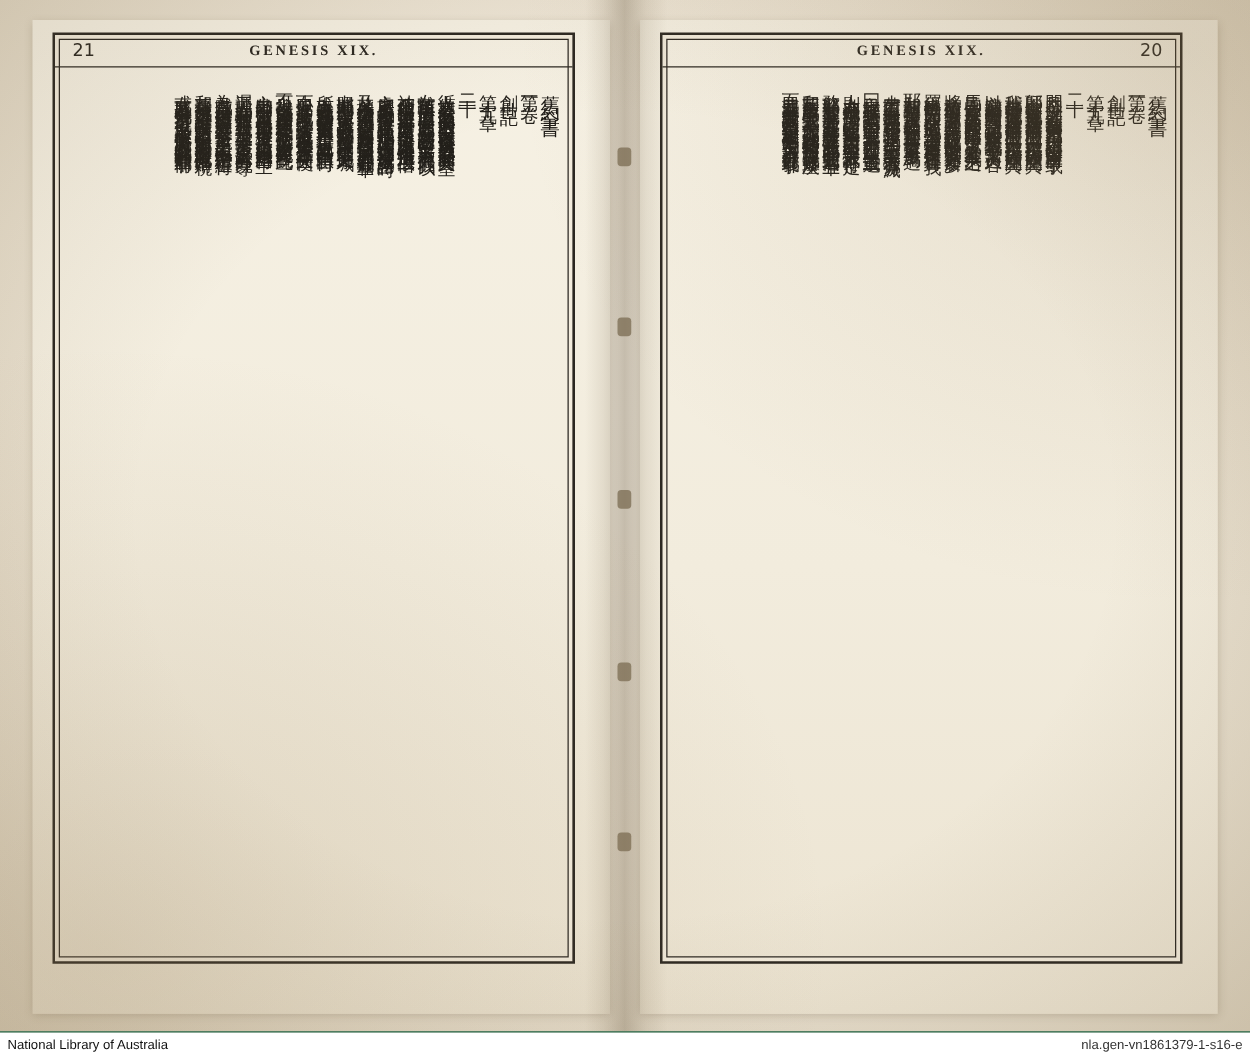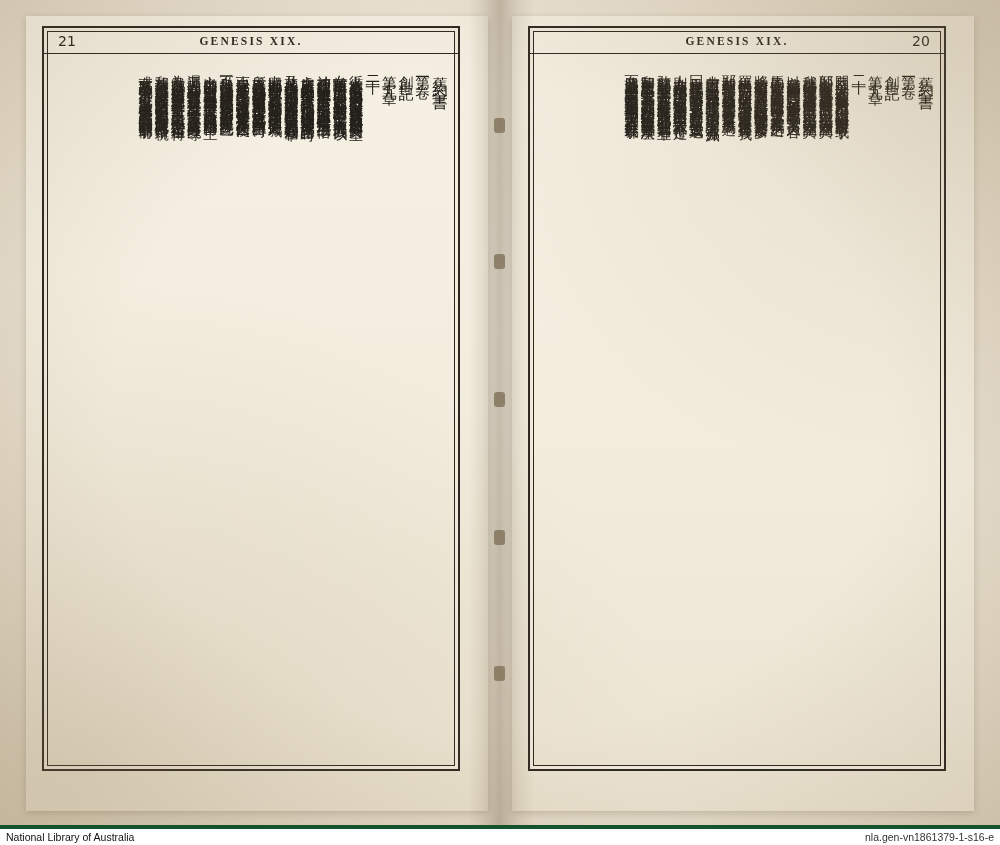--- a/index.html
+++ b/index.html
@@ -151,21 +151,21 @@
       radial-gradient(ellipse at 95% 5%,  rgba(150,125,85,.16), rgba(0,0,0,0) 40%),
       radial-gradient(ellipse at 50% 50%, rgba(0,0,0,0) 55%, rgba(120,98,62,.16) 100%);
   }
 
   
   #footer {
     position: absolute;
     left: 0; top: 825px;
     width: 1000px; height: 20px;
     background: #ffffff;
-    border-top: 4px solid #14532d;
+    border-top: 1px solid #14532d;
     display: flex;
     align-items: center;
     justify-content: space-between;
     padding: 0 6px;
     box-sizing: border-box;
     font-family: "Liberation Sans", sans-serif;
     font-size: 10.5px;
     color: #111111;
   }
   #footer .right { color: #333333; }

